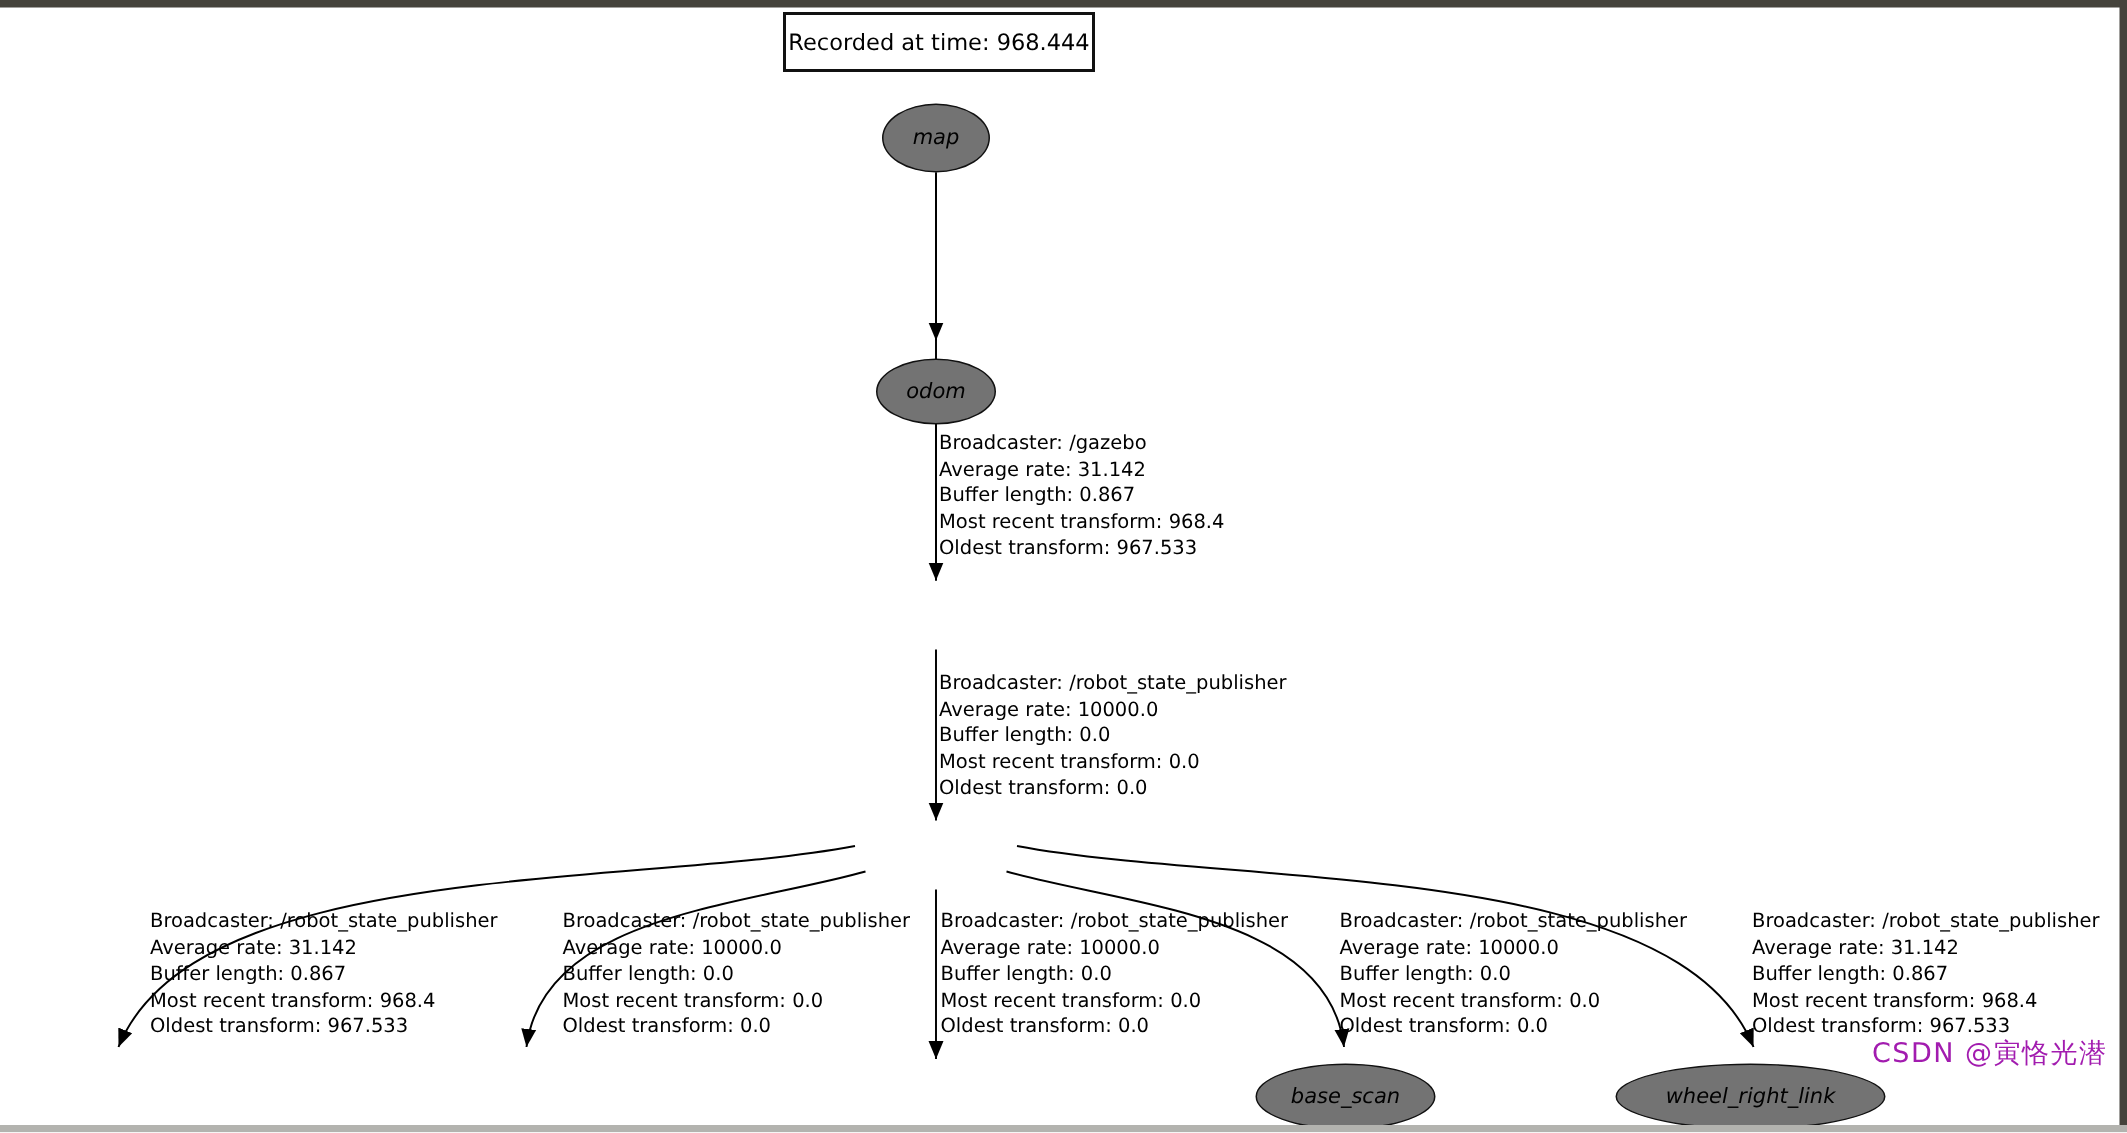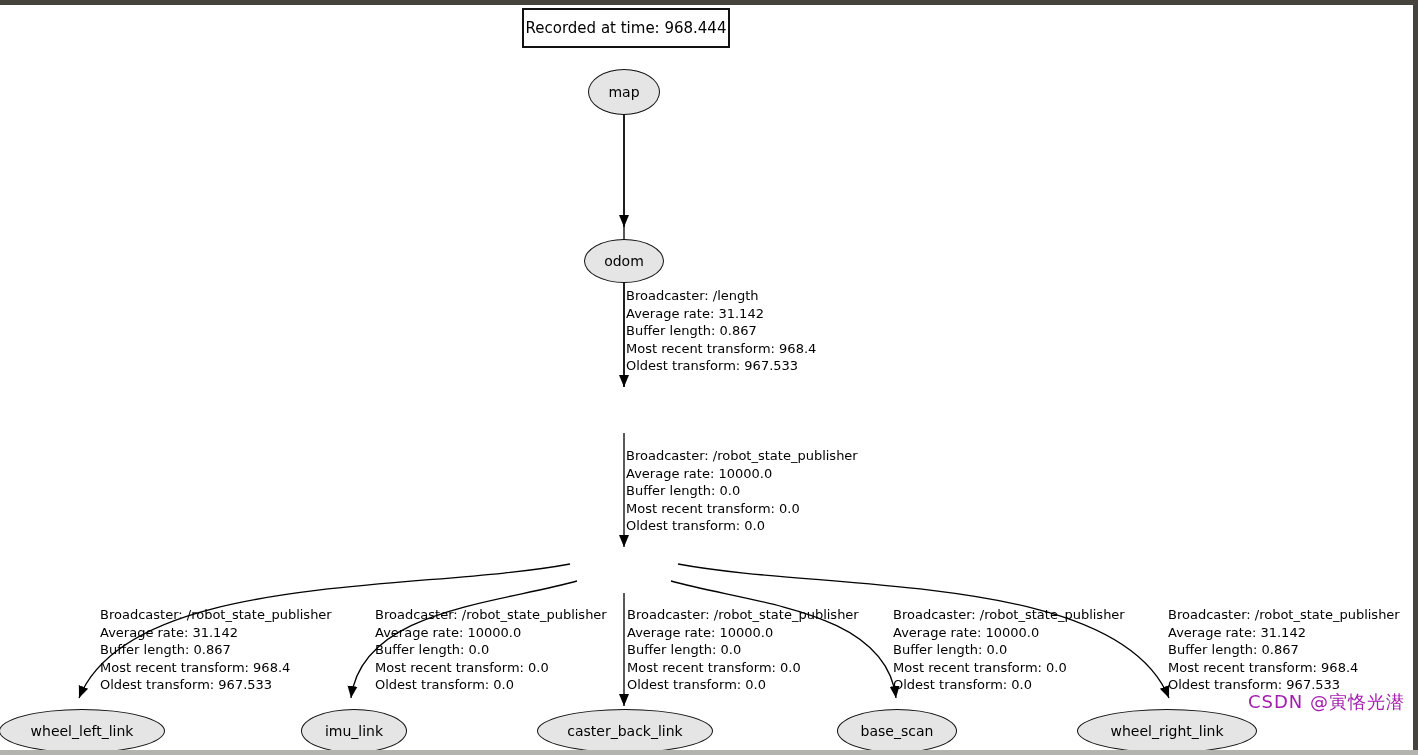--- a/index.html
+++ b/index.html
@@ -16,22 +16,22 @@
   .chrome-bottom{position:absolute;left:0;bottom:0;width:1418px;height:5px;background:#b3b3af;}
   svg.edges{position:absolute;left:0;top:0;}
   .titlebox{
     position:absolute;left:522px;top:8px;width:204px;height:36px;
     border:2px solid #111;background:#fff;
     display:flex;align-items:center;justify-content:center;
     font-size:15px;white-space:nowrap;
   }
   .node{
     position:absolute;border:1.4px solid #111;border-radius:50%;
-    background:#e5e5e5;display:flex;align-items:center;justify-content:center;
-    font-size:14px;white-space:nowrap;box-sizing:border-box;
+    background:#737373;display:flex;align-items:center;justify-content:center;
+    font-size:14px;white-space:nowrap;box-sizing:border-box;font-style:italic;
   }
   .elabel{
     position:absolute;font-size:13px;line-height:17.6px;white-space:nowrap;
   }
   .watermark{
     position:absolute;right:13px;top:690px;
     font-size:18px;color:#a21caf;letter-spacing:1px;white-space:nowrap;margin-left:46px;
   }
 </style>
 </head>
@@ -55,28 +55,25 @@
     <path d="M671,581 C753,604 886,610 896,698" stroke="#000" stroke-width="1.3" fill="none" marker-end="url(#arrow)"></path>
     <path d="M678,564 C828,592 1118,572 1169,698" stroke="#000" stroke-width="1.3" fill="none" marker-end="url(#arrow)"></path>
   </svg>
 
   <div class="titlebox">
     <span>Recorded at time: 968.444</span>
   </div>
 
   <div class="node" style="left:588px;top:69px;width:72px;height:46px">map</div>
   <div class="node" style="left:584px;top:239px;width:80px;height:44px">odom</div>
-  <div class="node" style="left:-1px;top:709px;width:166px;height:44px">wheel_left_link</div>
-  <div class="node" style="left:301px;top:709px;width:106px;height:44px">imu_link</div>
-  <div class="node" style="left:537px;top:709px;width:176px;height:44px">caster_back_link</div>
   <div class="node" style="left:837px;top:709px;width:120px;height:44px">base_scan</div>
   <div class="node" style="left:1077px;top:709px;width:180px;height:44px">wheel_right_link</div>
 
   <div class="elabel" style="left:626px;top:287px">
-    <div>Broadcaster: /length</div>
+    <div>Broadcaster: /gazebo</div>
     <div>Average rate: 31.142</div>
     <div>Buffer length: 0.867</div>
     <div>Most recent transform: 968.4</div>
     <div>Oldest transform: 967.533</div>
   </div>
   <div class="elabel" style="left:626px;top:447px">
     <div>Broadcaster: /robot_state_publisher</div>
     <div>Average rate: 10000.0</div>
     <div>Buffer length: 0.0</div>
     <div>Most recent transform: 0.0</div>

